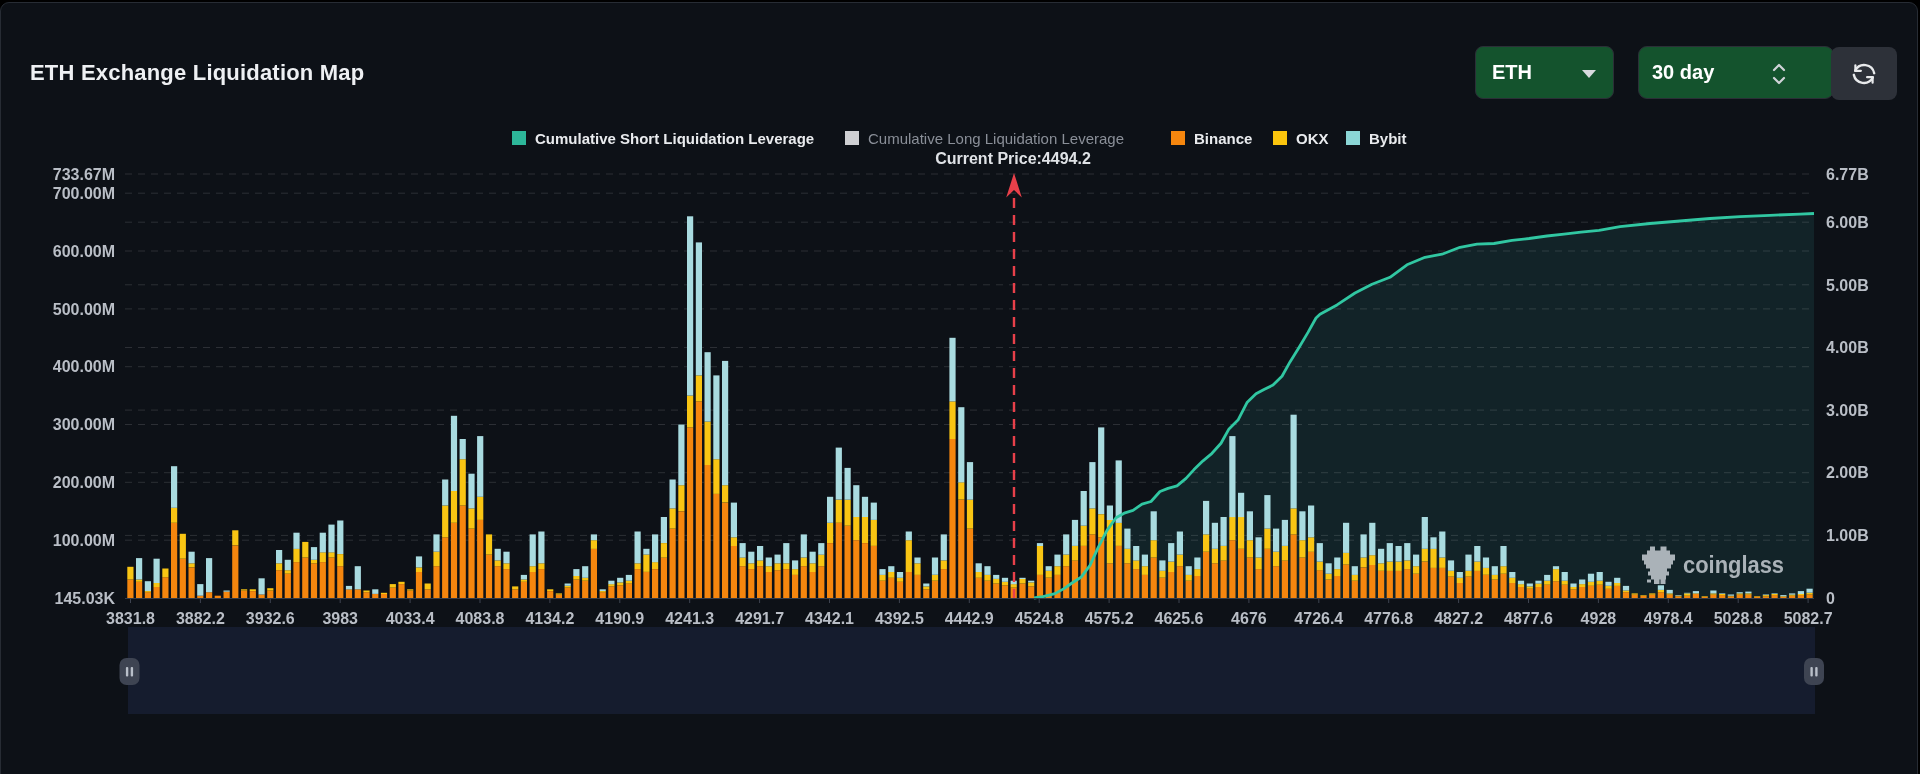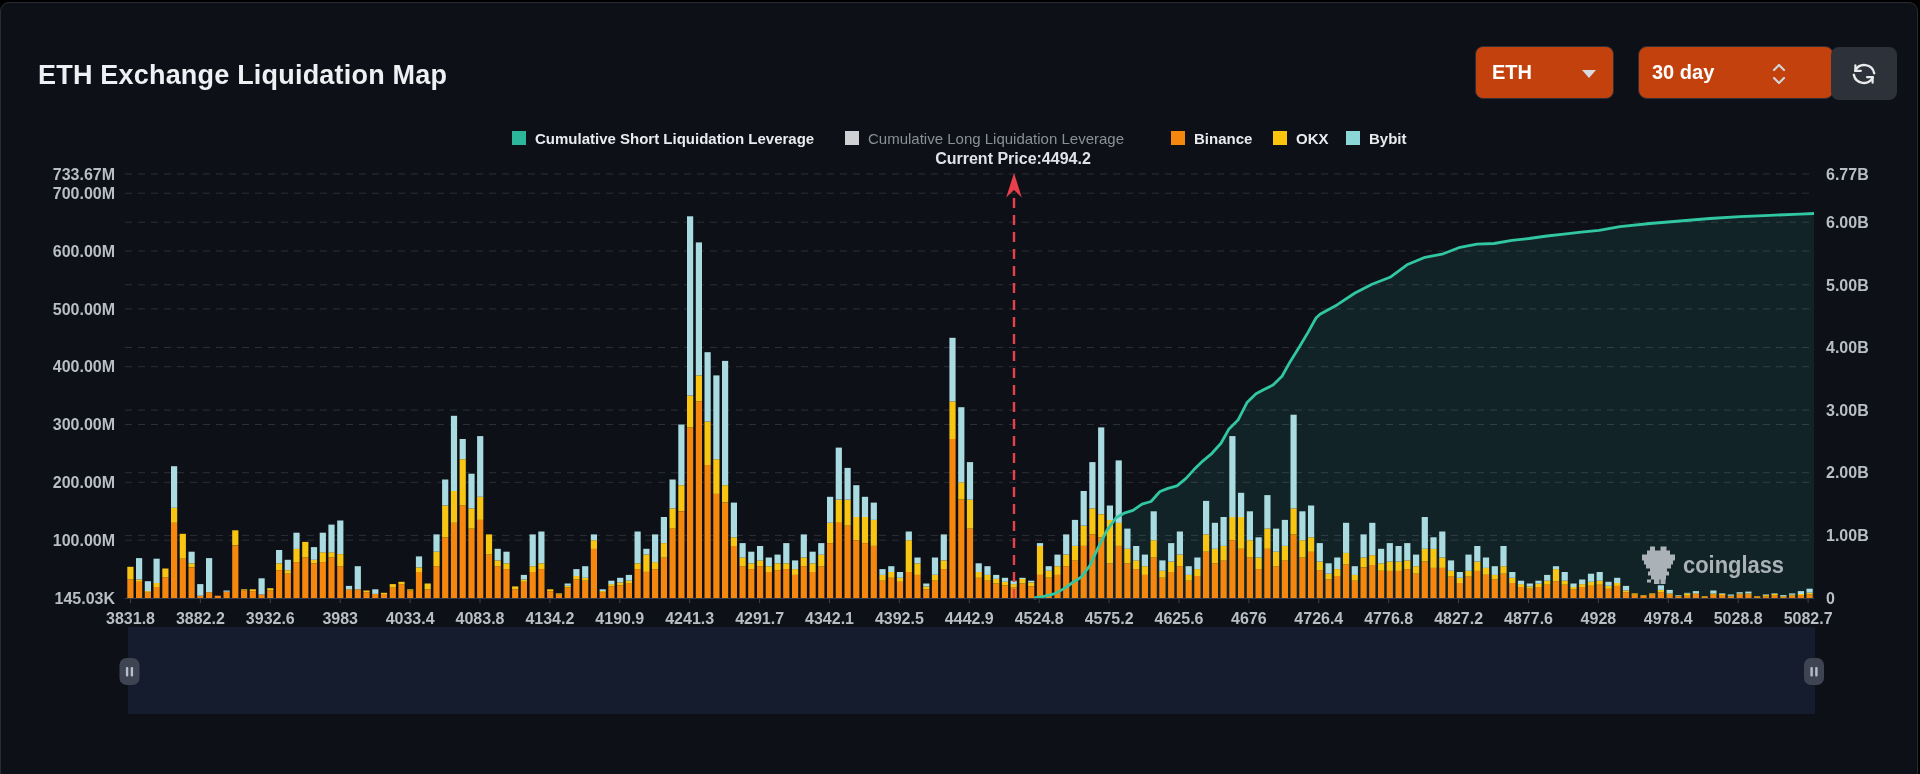--- a/index.html
+++ b/index.html
@@ -1,19 +1,19 @@
 <!DOCTYPE html>
 <html><head><meta charset="utf-8">
 <style>
 html,body{margin:0;padding:0;background:#000;width:1920px;height:774px;overflow:hidden;}
 *{font-family:"Liberation Sans",sans-serif;box-sizing:border-box;}
 #card{position:absolute;left:0;top:2px;width:1918px;height:788px;background:#0d1117;
  border:1px solid #272c34;border-radius:9px;}
-#title{position:absolute;left:38px;top:60px;font-size:27px;font-weight:700;color:#eef0f3;letter-spacing:0.2px;}
-.btn{position:absolute;background:#c2410c;border:1.5px solid #2b2f37;border-radius:8px;height:53px;top:46px;
+#title{position:absolute;left:30px;top:60px;font-size:22px;font-weight:700;color:#eef0f3;letter-spacing:0.2px;}
+.btn{position:absolute;background:#14532d;border:1.5px solid #2b2f37;border-radius:8px;height:53px;top:46px;
  color:#fff;font-size:20px;font-weight:700;display:flex;align-items:center;}
 #btn-eth{left:1475px;width:139px;padding-left:16px;}
 #btn-day{left:1638px;width:196px;padding-left:13px;border-radius:9px;font-weight:600;}
 #btn-refresh{position:absolute;left:1831px;top:47px;width:66px;height:53px;background:#2d3139;border-radius:8px;
  display:flex;align-items:center;justify-content:center;}
 #chart{position:absolute;left:0;top:0;}
 text.ax{fill:#b9bec6;font-size:16px;font-weight:700;}
 text.cp{fill:#dfe2e6;font-size:16px;font-weight:700;}
 text.lg{fill:#e9ebee;font-size:15px;font-weight:700;}
 text.lgg{fill:#8a8f98;font-size:15px;font-weight:400;}

